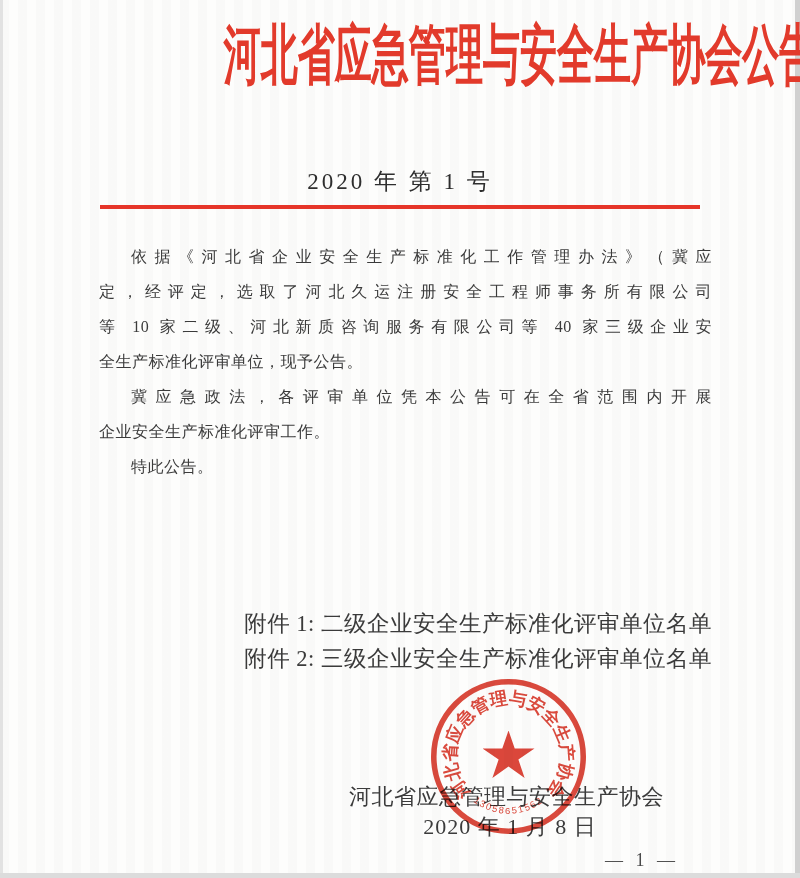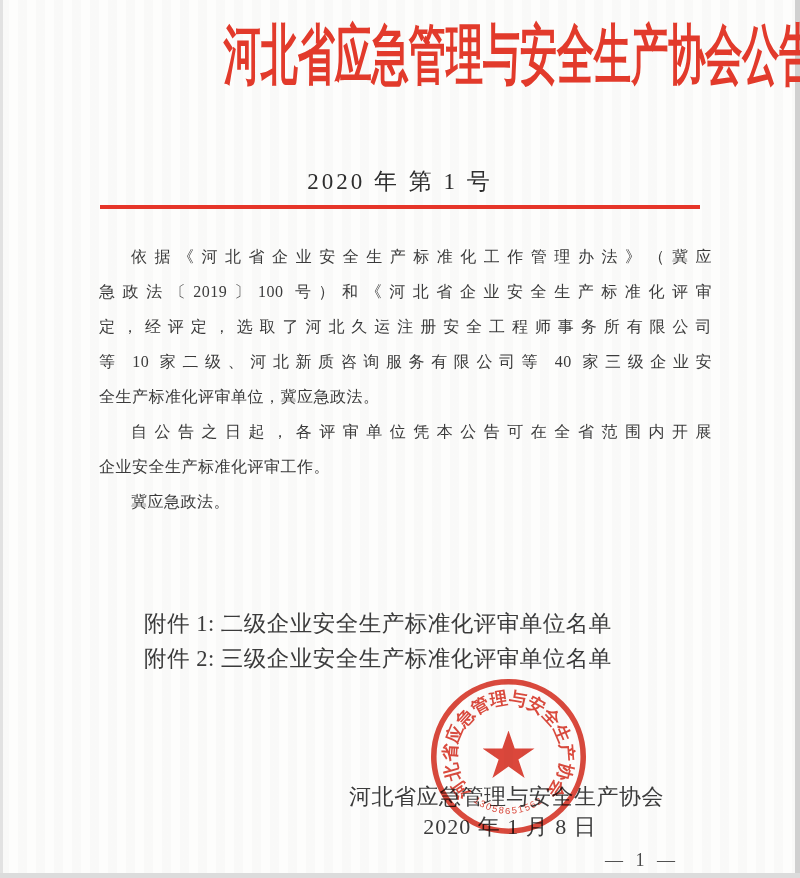--- a/index.html
+++ b/index.html
@@ -65,21 +65,21 @@
   }
   .bline.fill {
     white-space: normal;
     text-align: justify;
     text-align-last: justify;
   }
   .bline.ind { text-indent: 2em; }
 
   .attach-block {
     position: absolute; top: 606px; left: 99px; width: 613px;
-    color: #3b3b3b; font-size: 22.5px;
+    color: #3b3b3b; font-size: 22.5px; text-align: right;
   }
   .attach-block .bline { text-indent: 2em; }
 
   
   .sig-org {
     position: absolute; top: 782px; left: 349px;
     font-size: 22px; color: #3b3b3b; letter-spacing: 0.5px;
     white-space: nowrap;
   }
   .sig-date {
@@ -123,27 +123,26 @@
   <div class="title-wrap">
     <span class="title-inner">河北省应急管理与安全生产协会公告</span>
   </div>
 
   <div class="issue-no">2020 年 第 1 号</div>
 
   <div class="red-rule"></div>
 
   <div class="body-block">
     <div class="bline fill ind">依据《河北省企业安全生产标准化工作管理办法》（冀应</div>
-    <div class="bline fill">急政法〔2019〕100 号）和《河北省企业安全生产标准化评审</div>
     <div class="bline fill">定，经评定，选取了河北久运注册安全工程师事务所有限公司</div>
     <div class="bline fill">等 10 家二级、河北新质咨询服务有限公司等 40 家三级企业安</div>
-    <div class="bline">全生产标准化评审单位，冀应急政法。</div>
-    <div class="bline fill ind">自公告之日起，各评审单位凭本公告可在全省范围内开展</div>
+    <div class="bline">全生产标准化评审单位，现予公告。</div>
+    <div class="bline fill ind">冀应急政法，各评审单位凭本公告可在全省范围内开展</div>
     <div class="bline">企业安全生产标准化评审工作。</div>
-    <div class="bline ind">冀应急政法。</div>
+    <div class="bline ind">特此公告。</div>
   </div>
 
   <div class="attach-block">
     <div class="bline">附件 1: 二级企业安全生产标准化评审单位名单</div>
     <div class="bline">附件 2: 三级企业安全生产标准化评审单位名单</div>
   </div>
 
   <div class="sig-org">河北省应急管理与安全生产协会</div>
   <div class="sig-date">2020 年 1 月 8 日</div>
 

